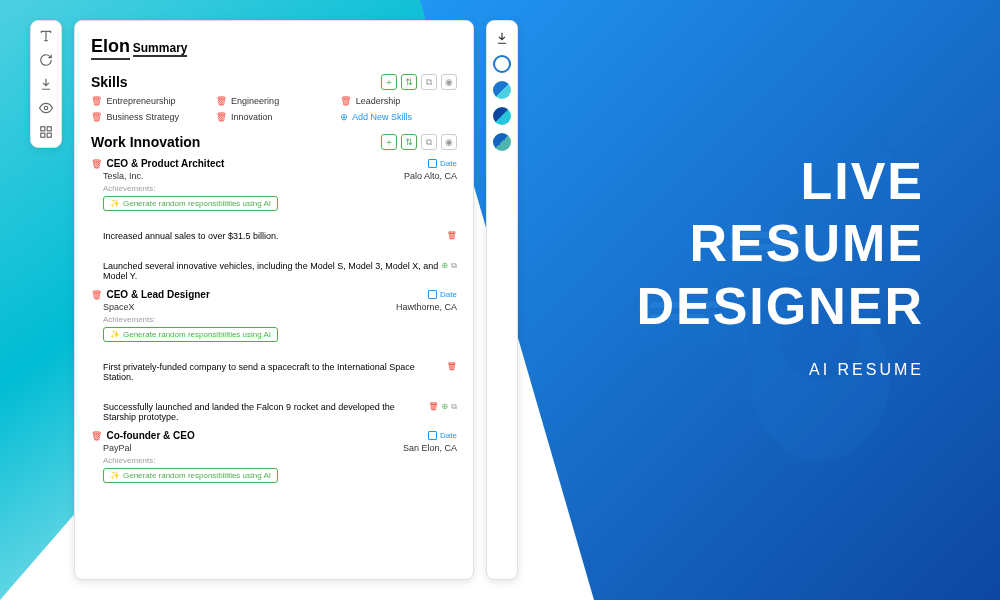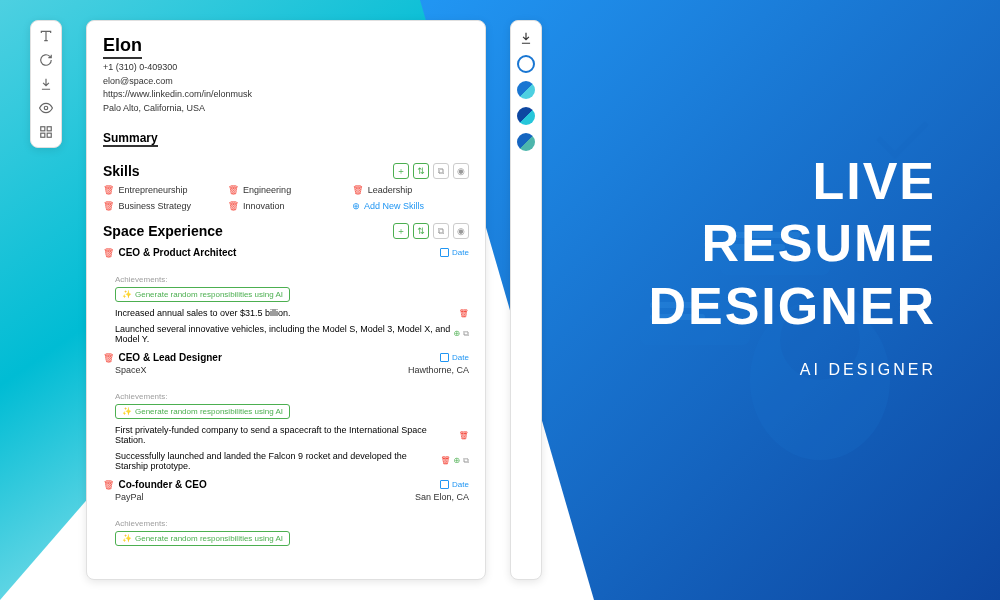--- a/index.html
+++ b/index.html
@@ -1,27 +1,27 @@
 <!DOCTYPE html>
 <html><head>
 <meta charset="utf-8">
 <style>
 * { margin: 0; padding: 0; box-sizing: border-box; font-family: -apple-system, BlinkMacSystemFont, 'Segoe UI', Arial, sans-serif; }
 body { width: 1000px; height: 600px; overflow: hidden; position: relative; background: #fff; }
 
 .bg-blue { position: absolute; top: 0; right: 0; width: 580px; height: 600px; background: linear-gradient(135deg, #2196F3 0%, #0D47A1 100%); clip-path: polygon(0 0, 100% 0, 100% 100%, 30% 100%); z-index: 1; }
 .bg-teal { position: absolute; top: 0; left: 0; width: 520px; height: 600px; background: linear-gradient(145deg, #4DD0E1 0%, #00BCD4 40%, #ffffff 100%); clip-path: polygon(0 0, 100% 0, 0 100%); z-index: 0; }
 
-.hero { position: absolute; right: 64px; top: 150px; z-index: 3; color: #fff; text-align: right; }
+.hero { position: absolute; right: 76px; top: 150px; z-index: 3; color: #fff; text-align: right; }
 .hero h1 { font-size: 52px; font-weight: 800; line-height: 1.2; letter-spacing: 2px; }
 .hero .sub { font-size: 16px; margin-top: 24px; letter-spacing: 3px; font-weight: 400; }
 
 .robot-bg { position: absolute; right: 40px; top: 100px; z-index: 2; opacity: 0.2; }
 
-.editor { position: absolute; top: 20px; left: 30px; z-index: 5; display: flex; gap: 24px; }
+.editor { position: absolute; top: 20px; left: 30px; z-index: 5; display: flex; gap: 12px; }
 .sidebar { background: #fff; border: 1px solid #e0e0e0; border-radius: 8px; box-shadow: 0 2px 8px rgba(0,0,0,0.1); padding: 8px 6px; display: flex; flex-direction: column; gap: 10px; width: 32px; height: 128px; align-items: center; }
 .sidebar .ico { width: 16px; height: 16px; display: flex; align-items: center; justify-content: center; color: #666; cursor: pointer; font-size: 12px; }
 
 .resume { background: #fff; border: 1px solid #e0e0e0; border-radius: 8px; box-shadow: 0 2px 8px rgba(0,0,0,0.1); width: 400px; height: 560px; padding: 14px 16px; overflow: hidden; font-size: 10px; }
 .resume h2 { font-size: 18px; font-weight: 700; border-bottom: 2px solid #333; display: inline-block; padding-bottom: 1px; margin-bottom: 2px; }
 .resume .contact { font-size: 9px; color: #333; line-height: 1.5; margin-bottom: 10px; white-space: pre-line; }
 .resume .section-h { font-size: 12px; font-weight: 700; border-bottom: 2px solid #333; display: inline-block; margin: 6px 0 4px; }
 .resume .summary-body { font-size: 9px; color: #444; line-height: 1.4; padding-left: 12px; position: relative; }
 .resume .summary-body::before { content: '□'; color: #4caf50; position: absolute; left: 0; font-size: 9px; }
 
@@ -37,23 +37,23 @@
 .skill-item.add { color: #2196f3; }
 .skill-item.add .del { color: #2196f3; }
 
 .job { margin-top: 8px; font-size: 9px; }
 .job-head { display: flex; align-items: center; justify-content: space-between; }
 .job-title { font-weight: 700; font-size: 10px; display: flex; align-items: center; gap: 4px; }
 .job-title .del { color: #f44336; font-size: 9px; font-weight: normal; }
 .date-badge { display: flex; align-items: center; gap: 3px; font-size: 8px; color: #2196f3; }
 .date-badge .cal { width: 9px; height: 9px; border: 1px solid #2196f3; border-radius: 1px; }
 .job-sub { display: flex; justify-content: space-between; font-size: 9px; color: #333; margin-top: 2px; padding-left: 12px; }
-.ach-label { font-size: 8px; color: #9e9e9e; margin-top: 17px; padding-left: 12px; }
+.ach-label { font-size: 8px; color: #9e9e9e; margin-top: 3px; padding-left: 12px; }
 .ai-btn { display: inline-flex; align-items: center; gap: 3px; border: 1px solid #4caf50; color: #4caf50; font-size: 8px; padding: 2px 6px; border-radius: 3px; margin-left: 12px; margin-top: 3px; cursor: pointer; }
-.ach-line { display: flex; justify-content: space-between; align-items: center; font-size: 9px; margin-top: 6px; padding-left: 12px; }
+.ach-line { display: flex; justify-content: space-between; align-items: flex-start; font-size: 9px; margin-top: 20px; padding-left: 12px; }
 .ach-line .icons { display: flex; gap: 3px; }
 .ach-line .icons span { font-size: 8px; }
 .ach-line .d { color: #f44336; }
 .ach-line .g { color: #4caf50; }
 .ach-line .b { color: #999; }
 
 .styles { background: #fff; border: 1px solid #e0e0e0; border-radius: 8px; box-shadow: 0 2px 8px rgba(0,0,0,0.1); padding: 8px 6px; display: flex; flex-direction: column; gap: 8px; width: 32px; align-items: center; }
 .style-ico { width: 18px; height: 18px; border-radius: 50%; cursor: pointer; }
 .style-ico.download { border-radius: 0; display:flex; align-items:center; justify-content:center; color:#333; font-size:12px; }
 </style>
@@ -76,21 +76,21 @@
     <circle cx="220" cy="240" r="40" fill="#1565c0"></circle>
   </svg>
 </div>
 
 <div class="hero">
   <h1>
     <span>LIVE</span><br>
     <span>RESUME</span><br>
     <span>DESIGNER</span>
   </h1>
-  <div class="sub">AI DESIGNER</div>
+  <div class="sub">AI RESUME</div>
 </div>
 
 <div class="editor">
 
   <div class="sidebar">
     <div class="ico">
         <svg width="14" height="14" viewBox="0 0 24 24" fill="none" stroke="currentColor" stroke-width="2">
           <path d="M4 7V4h16v3M9 20h6M12 4v16"></path>
         </svg>
       </div>
@@ -115,24 +115,20 @@
           <rect x="3" y="3" width="7" height="7"></rect>
           <rect x="14" y="3" width="7" height="7"></rect>
           <rect x="3" y="14" width="7" height="7"></rect>
           <rect x="14" y="14" width="7" height="7"></rect>
         </svg>
       </div>
   </div>
 
   <div class="resume">
     <h2>Elon</h2>
-    <div class="contact"><span>+1 (310) 0-409300</span>
-<span>elon@space.com</span>
-<span>https://www.linkedin.com/in/elonmusk</span>
-<span>Palo Alto, California, USA</span></div>
 
     <div class="section-h">Summary</div>
 
     <div class="section-hdr">
       <div class="title">Skills</div>
       <div class="actions">
         <div class="mini-btn">＋</div>
         <div class="mini-btn">⇅</div>
         <div class="mini-btn gray">⧉</div>
         <div class="mini-btn gray">◉</div>
@@ -159,33 +155,36 @@
           <span class="del">🗑</span>
           <span>Innovation</span>
         </div>
         <div class="skill-item add">
           <span class="del">⊕</span>
           <span>Add New Skills</span>
         </div>
       </div>
 
     <div class="section-hdr">
-      <div class="title">Space Experience</div>
+      <div class="title">Work Innovation</div>
       <div class="actions">
         <div class="mini-btn">＋</div>
         <div class="mini-btn">⇅</div>
         <div class="mini-btn gray">⧉</div>
         <div class="mini-btn gray">◉</div>
       </div>
     </div>
 
     <div id="jobs-container">
         <div class="job"><div class="job-head">
             <div class="job-title"><span class="del">🗑</span>CEO &amp; Product Architect</div>
             <div class="date-badge"><span class="cal"></span>Date</div>
+          </div><div class="job-sub">
+            <span>Tesla, Inc.</span>
+            <span>Palo Alto, CA</span>
           </div><div class="ach-label">Achievements:</div><div class="ai-btn"><span>✨</span>Generate random responsibilities using AI</div><div class="ach-line">
             <span>Increased annual sales to over $31.5 billion.</span>
             <div class="icons">
               <span class="d">🗑</span>
             </div>
           </div><div class="ach-line">
             <span>Launched several innovative vehicles, including the Model S, Model 3, Model X, and Model Y.</span>
             <div class="icons">
               <span class="g">⊕</span>
               <span class="b">⧉</span>

